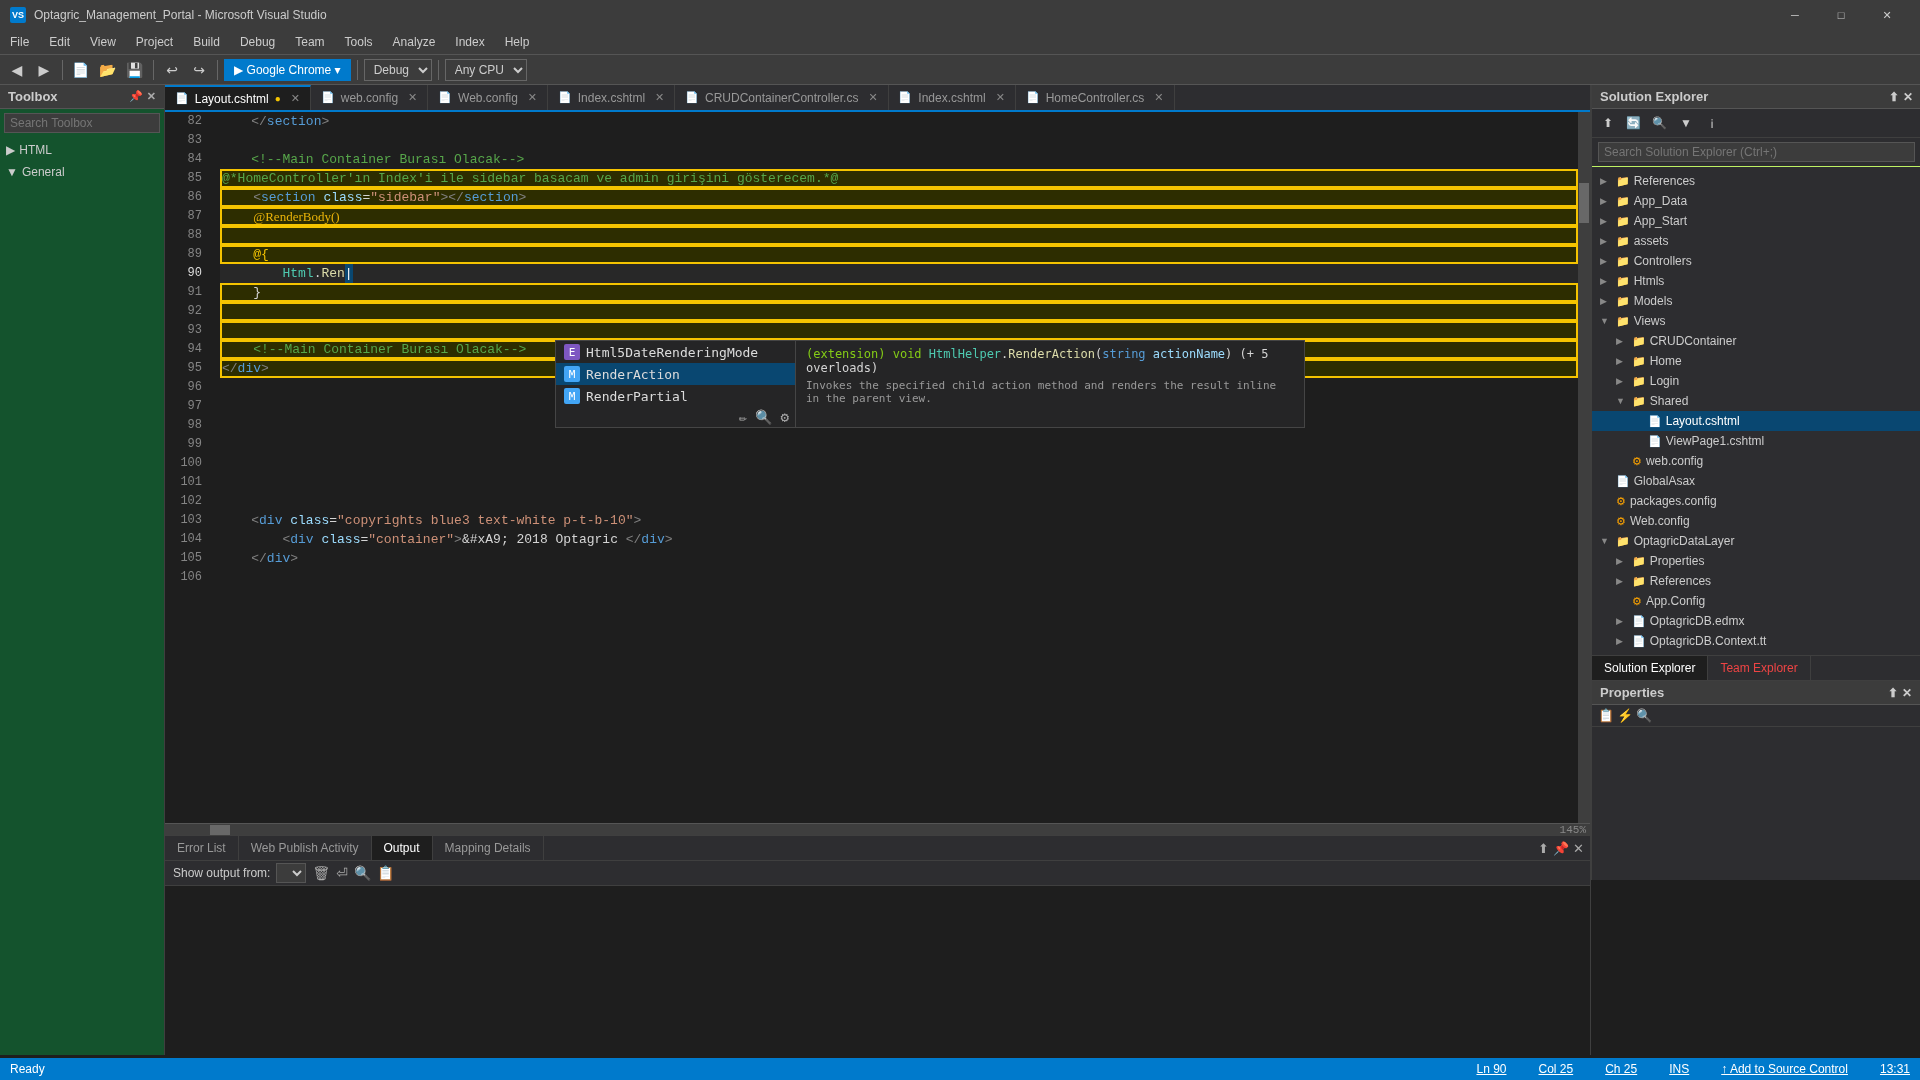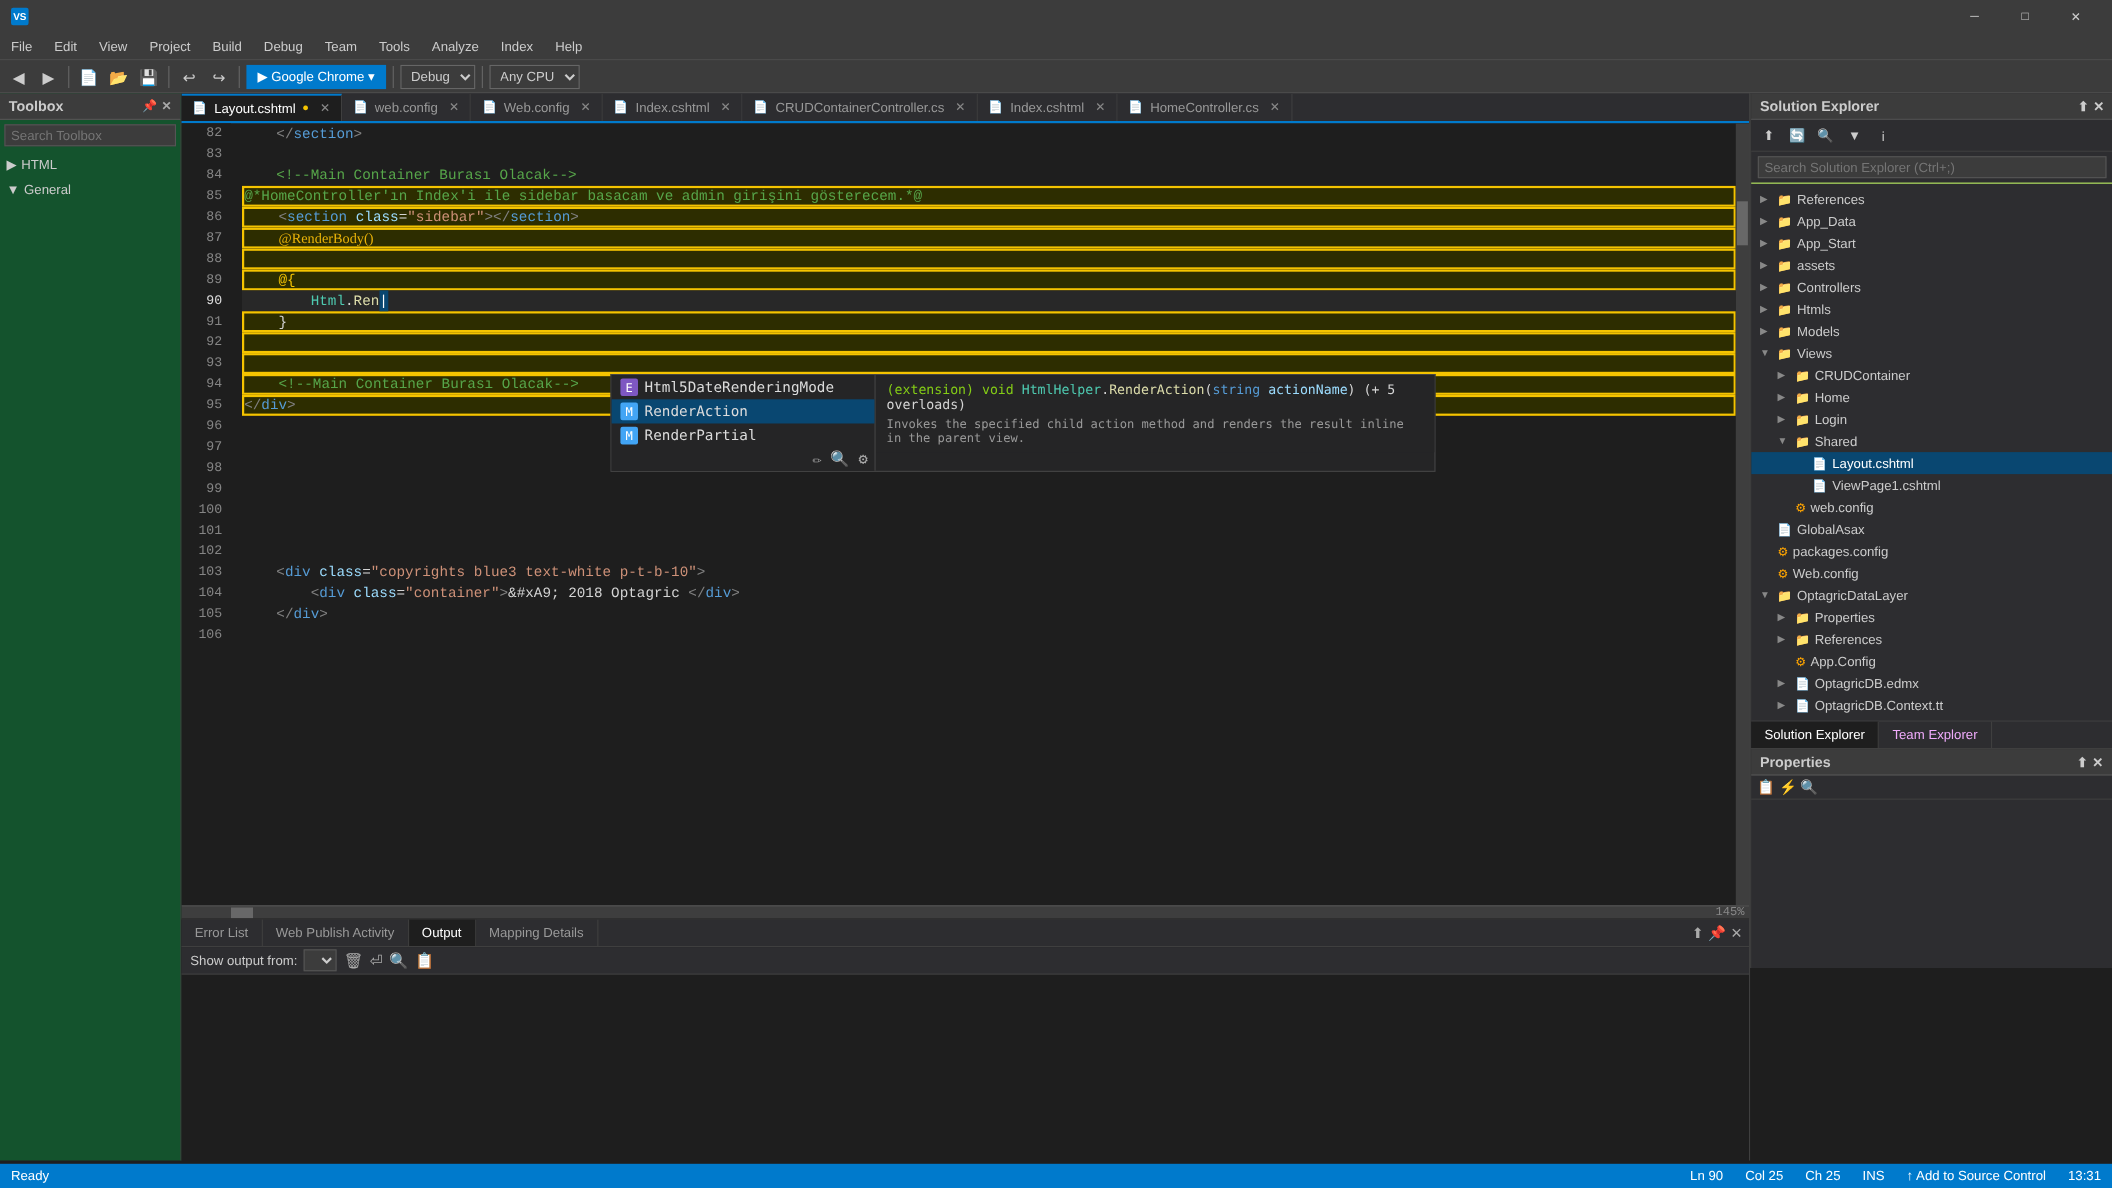--- a/index.html
+++ b/index.html
@@ -340,49 +340,50 @@
       padding: 0 10px;
       font-family: 'Segoe UI', sans-serif;
       font-size: 12px;
       color: white;
       gap: 20px;
       position: absolute;
       bottom: 0;
       left: 0;
       right: 0;
     }
-    #statusbar .status-right { margin-left: auto; display: flex; gap: 20px; }
+    #statusbar .status-right { margin-left: auto; display: flex; gap: 32px; text-decoration: underline; }
 
     
     #se-bottom-tabs {
       display: flex;
       background: #2d2d30;
       border-top: 1px solid #3f3f3f;
       height: 25px;
       font-family: 'Segoe UI', sans-serif;
       font-size: 12px;
     }
     .se-bottom-tab {
       padding: 0 12px;
       height: 100%;
       display: flex;
       align-items: center;
       cursor: pointer;
-      color: #f0abfc;
+      color: #ef4444;
       border-right: 1px solid #3f3f3f;
     }
     .se-bottom-tab.active { color: #fff; background: #1e1e1e; }
   </style>
 </head>
 <body>
 
 <div id="titlebar">
   <div class="app-icon">
     <span>VS</span>
   </div>
+  <span class="title">Optagric_Management_Portal - Microsoft Visual Studio</span>
   <div class="win-controls">
     <div class="win-btn">─</div>
     <div class="win-btn">□</div>
     <div class="win-btn close">✕</div>
   </div>
 </div>
 
 <div id="menubar">
 <div class="menu-item">File</div>
     <div class="menu-item">Edit</div>

